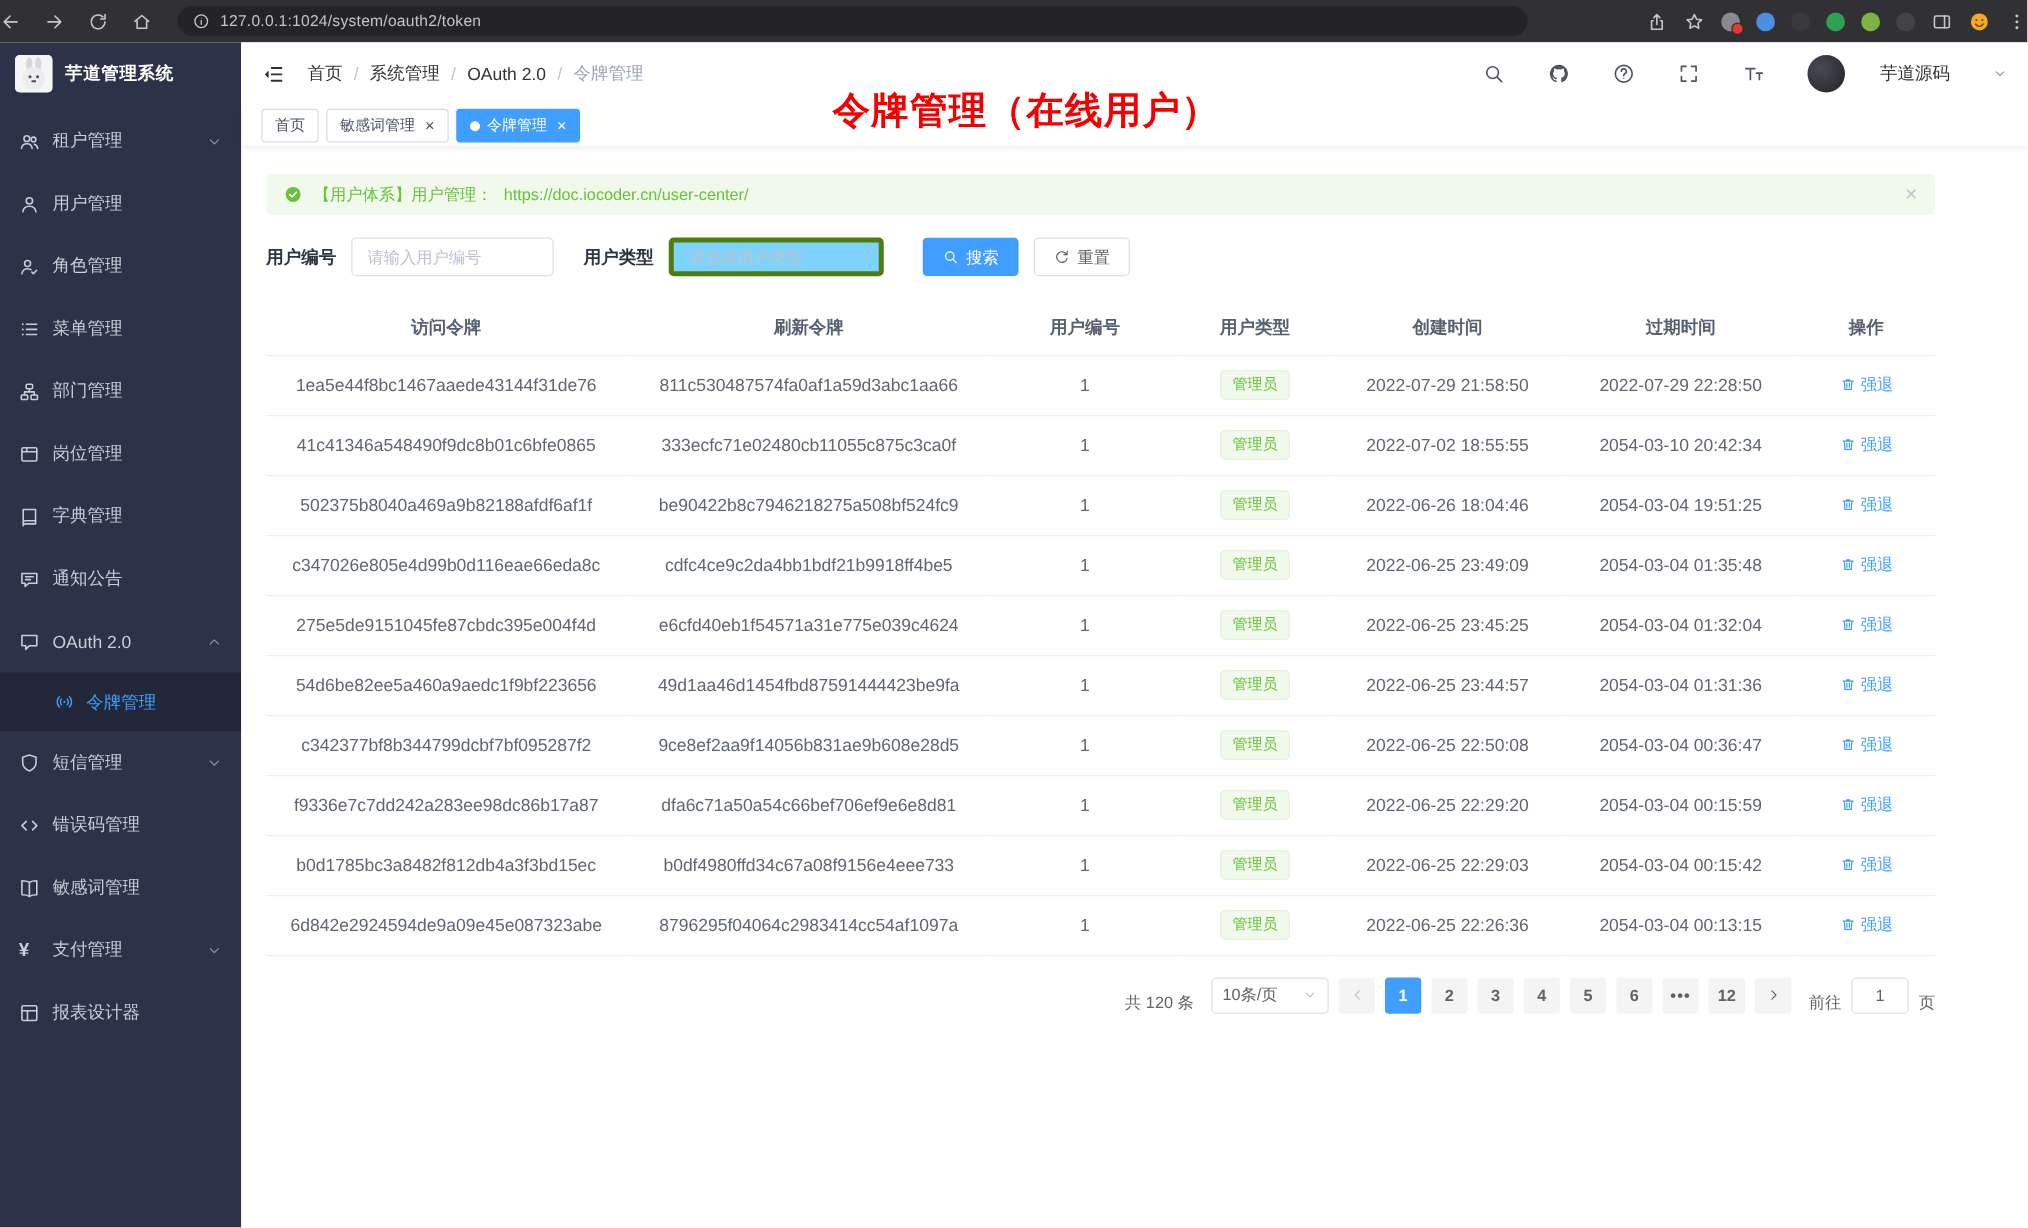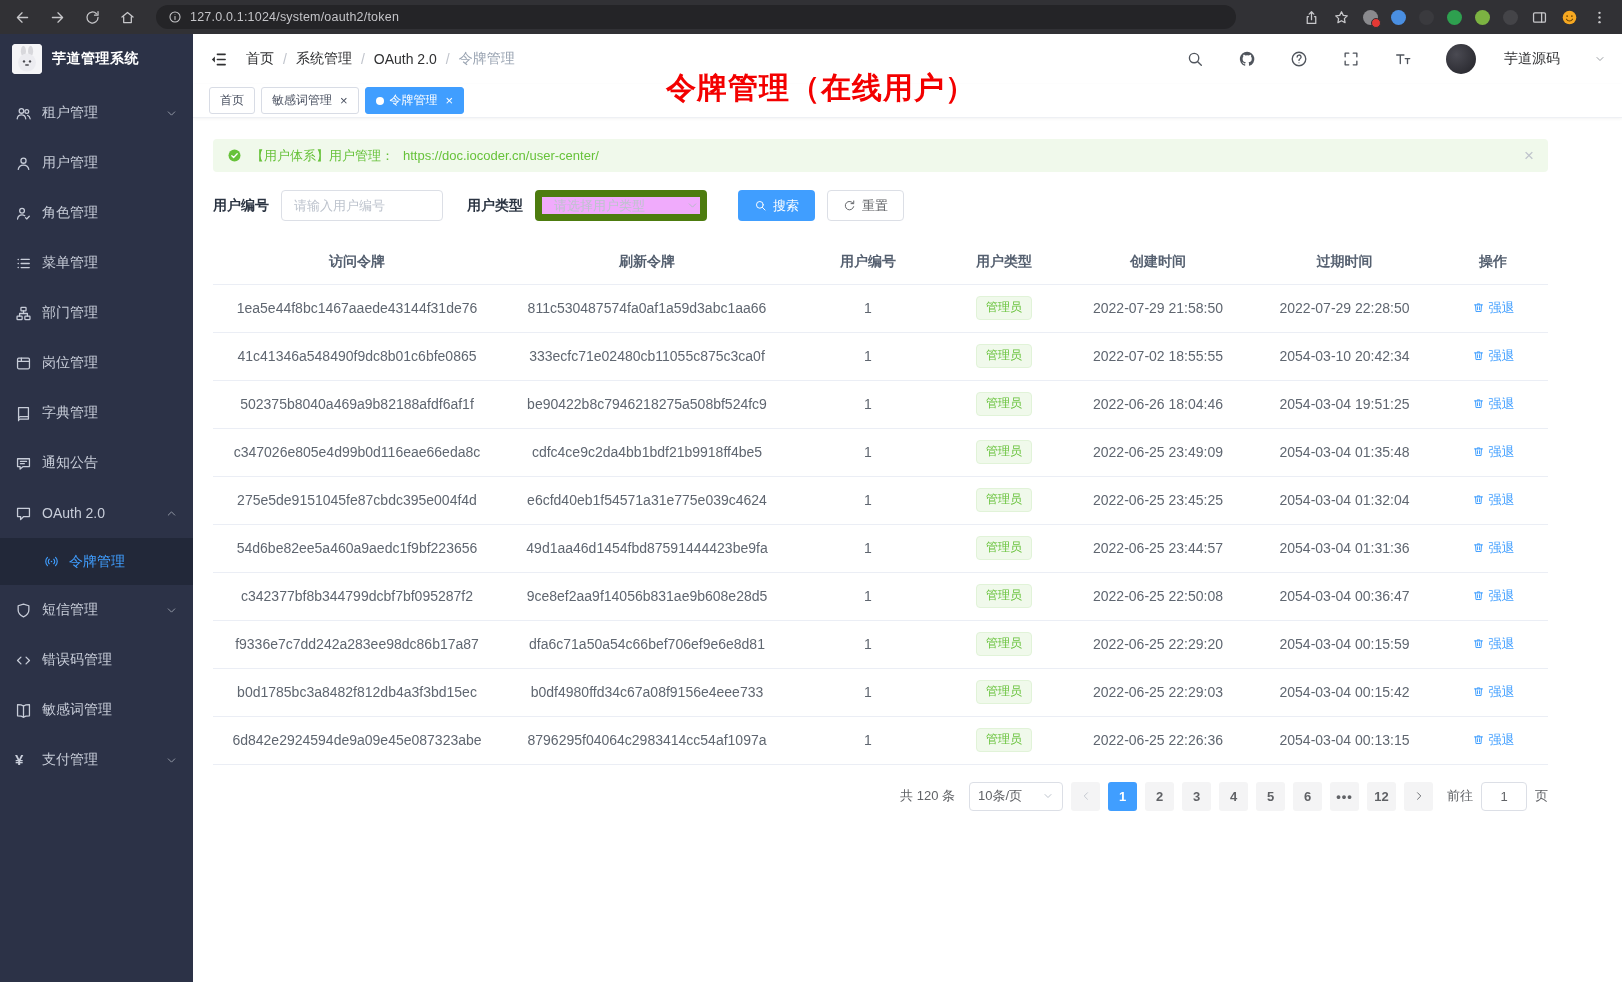--- a/index.html
+++ b/index.html
@@ -2,21 +2,21 @@
 <html><head>
 <meta charset="utf-8">
 <style>
   *{box-sizing:border-box;margin:0;padding:0}
   html,body{width:1622px;height:982px}
   body{overflow:hidden;position:relative;font-family:"Liberation Sans","DejaVu Sans",sans-serif;background:#fff;color:#303133}
   [data-icon]{display:inline-flex;align-items:center;justify-content:center}
   [data-icon] svg{width:100%;height:100%;display:block}
 
   
-  .browser-bar{height:34px;background:#313135;display:flex;align-items:center;gap:18px;padding:0 14px;color:#c7c7ca}
+  .browser-bar{height:34px;background:#313135;display:flex;align-items:center;gap:18px;padding:0 0;color:#c7c7ca}
   .bicon{width:17px;height:17px;color:#c7c7ca;cursor:pointer}
   .url-pill{flex:1;max-width:1080px;height:24px;background:#242427;border-radius:12px;display:flex;align-items:center;gap:8px;padding:0 12px;margin-left:2px;cursor:text}
   .url-pill .bicon{width:14px;height:14px}
   .url-text{font-size:12.5px;color:#c4c4c8;letter-spacing:.2px}
   .b-right{display:flex;align-items:center;gap:13px;margin-left:auto}
   .ext-dot{width:15px;height:15px;border-radius:50%;position:relative;cursor:pointer}
   .ext-dot.badged::after{content:"";position:absolute;right:-3px;bottom:-3px;width:8px;height:8px;border-radius:50%;background:#e53935;border:1.5px solid #313135}
   .smiley{width:17px;height:17px;cursor:pointer}
 
   
@@ -63,35 +63,35 @@
   .alert-check{width:15px;height:15px}
   .alert-link{color:#67c23a;text-decoration:none;cursor:pointer}
   .alert-close{margin-left:auto;color:#bfc4cc;font-size:17px;cursor:pointer;line-height:1}
 
   .filter-row{display:flex;align-items:center;font-size:14px;margin-bottom:20px}
   .filter-label{font-weight:700;color:#2b3442;margin-right:12px;white-space:nowrap}
   .lbl2{margin-left:24px}
   .text-input{width:162px;height:31px;border:1px solid #dcdfe6;border-radius:4px;padding:0 12px;font-size:13px;color:#606266;font-family:inherit;outline:none}
   .text-input::placeholder,.select-input::placeholder{color:#bdc3cd}
   .select{position:relative;width:172px}
-  .select-input{width:100%;height:31px;border:7px solid #4d7c0f;border-radius:4px;padding:0 26px 0 12px;font-size:13px;font-family:inherit;outline:none;background:#f0abfc;cursor:pointer;color:#606266}
+  .select-input{width:100%;height:31px;border:4px solid #4d7c0f;border-radius:4px;padding:0 26px 0 12px;font-size:13px;font-family:inherit;outline:none;background:#7dd3fc;cursor:pointer;color:#606266}
   .select .caret{position:absolute;right:8px;top:9px;width:13px;height:13px;color:#b6bcc6}
   .btn{height:31px;display:inline-flex;align-items:center;gap:6px;padding:0 15px;border-radius:4px;font-size:13px;border:1px solid transparent;cursor:pointer;font-family:inherit}
   .btn .btn-ic{width:13px;height:13px}
   .btn.primary{background:#409eff;color:#fff;margin-left:31px}
   .btn.plain{background:#fff;border-color:#dcdfe6;color:#606266;margin-left:12px}
 
   table.grid{width:100%;border-collapse:collapse;font-size:14px;color:#5f6670;table-layout:fixed}
   .grid th{height:43px;font-weight:700;color:#556070;border-bottom:1px solid #ebeef5;font-size:14px;text-align:center;white-space:nowrap}
   .grid td{height:48px;border-bottom:1px solid #ebeef5;text-align:center;white-space:nowrap;overflow:hidden}
   .tag{display:inline-block;padding:3px 9px;font-size:12px;color:#67c23a;background:#f0f9eb;border:1px solid #e1f3d8;border-radius:4px;line-height:1.3}
   .action-link{color:#409eff;font-size:13px;display:inline-flex;align-items:center;gap:4px;cursor:pointer}
   .action-link .ic{width:13px;height:13px}
 
-  .pagination{display:flex;align-items:center;justify-content:flex-end;gap:8px;margin-top:17px;font-size:13px;color:#606266}
+  .pagination{display:flex;align-items:flex-end;justify-content:flex-end;gap:8px;margin-top:17px;font-size:13px;color:#606266}
   .pg-total{margin-right:6px;white-space:nowrap}
   .page-size{width:94px;height:29px;border:1px solid #dcdfe6;border-radius:4px;display:flex;align-items:center;justify-content:space-between;padding:0 8px;cursor:pointer;background:#fff;white-space:nowrap}
   .caret2{width:12px;height:12px;color:#b6bcc6}
   .pager{display:flex;gap:8px}
   .page-btn{min-width:29px;height:29px;background:#f4f4f5;border-radius:3px;display:flex;align-items:center;justify-content:center;font-weight:600;cursor:pointer;color:#606266;padding:0 4px}
   .page-btn.active{background:#409eff;color:#fff}
   .page-btn.ellipsis{font-weight:700;letter-spacing:1px}
   .page-btn.nav .nav-ic{width:12px;height:12px}
   .page-btn.prev{color:#c0c4cc}
   .goto-label{margin-left:6px}
@@ -305,20 +305,28 @@
             </svg></span>
     <span class="mi-label">敏感词管理</span>
 
   </div>
         <div class="menu-item">
     <span class="mi-icon"><span style="font-weight:700;font-size:15px;line-height:1">¥</span></span>
     <span class="mi-label">支付管理</span>
     <span class="mi-arrow"><svg viewBox="0 0 20 20" fill="none" stroke="currentColor" stroke-width="1.5" stroke-linecap="round" stroke-linejoin="round">
               <path d="m5 7.5 5 5 5-5"></path>
             </svg></span>
+  </div>
+        <div class="menu-item">
+    <span class="mi-icon"><svg viewBox="0 0 20 20" fill="none" stroke="currentColor" stroke-width="1.5" stroke-linecap="round" stroke-linejoin="round">
+              <rect x="3" y="3" width="14" height="14" rx="1.4"></rect>
+              <path d="M3 7.8h14M8.2 7.8V17"></path>
+            </svg></span>
+    <span class="mi-label">报表设计器</span>
+
   </div>
       </nav>
   </aside>
 
   <div class="main">
     <header class="topbar">
       <span class="hamburger" data-icon="hamburger-icon">
           <svg viewBox="0 0 20 20" fill="none" stroke="currentColor" stroke-width="1.6" stroke-linecap="round">
             <path d="M8.8 4.6h8.2M8.8 10h8.2M8.8 15.4h8.2"></path>
             <path d="M6.2 6.8 3 10l3.2 3.2z" fill="currentColor" stroke="none"></path>

